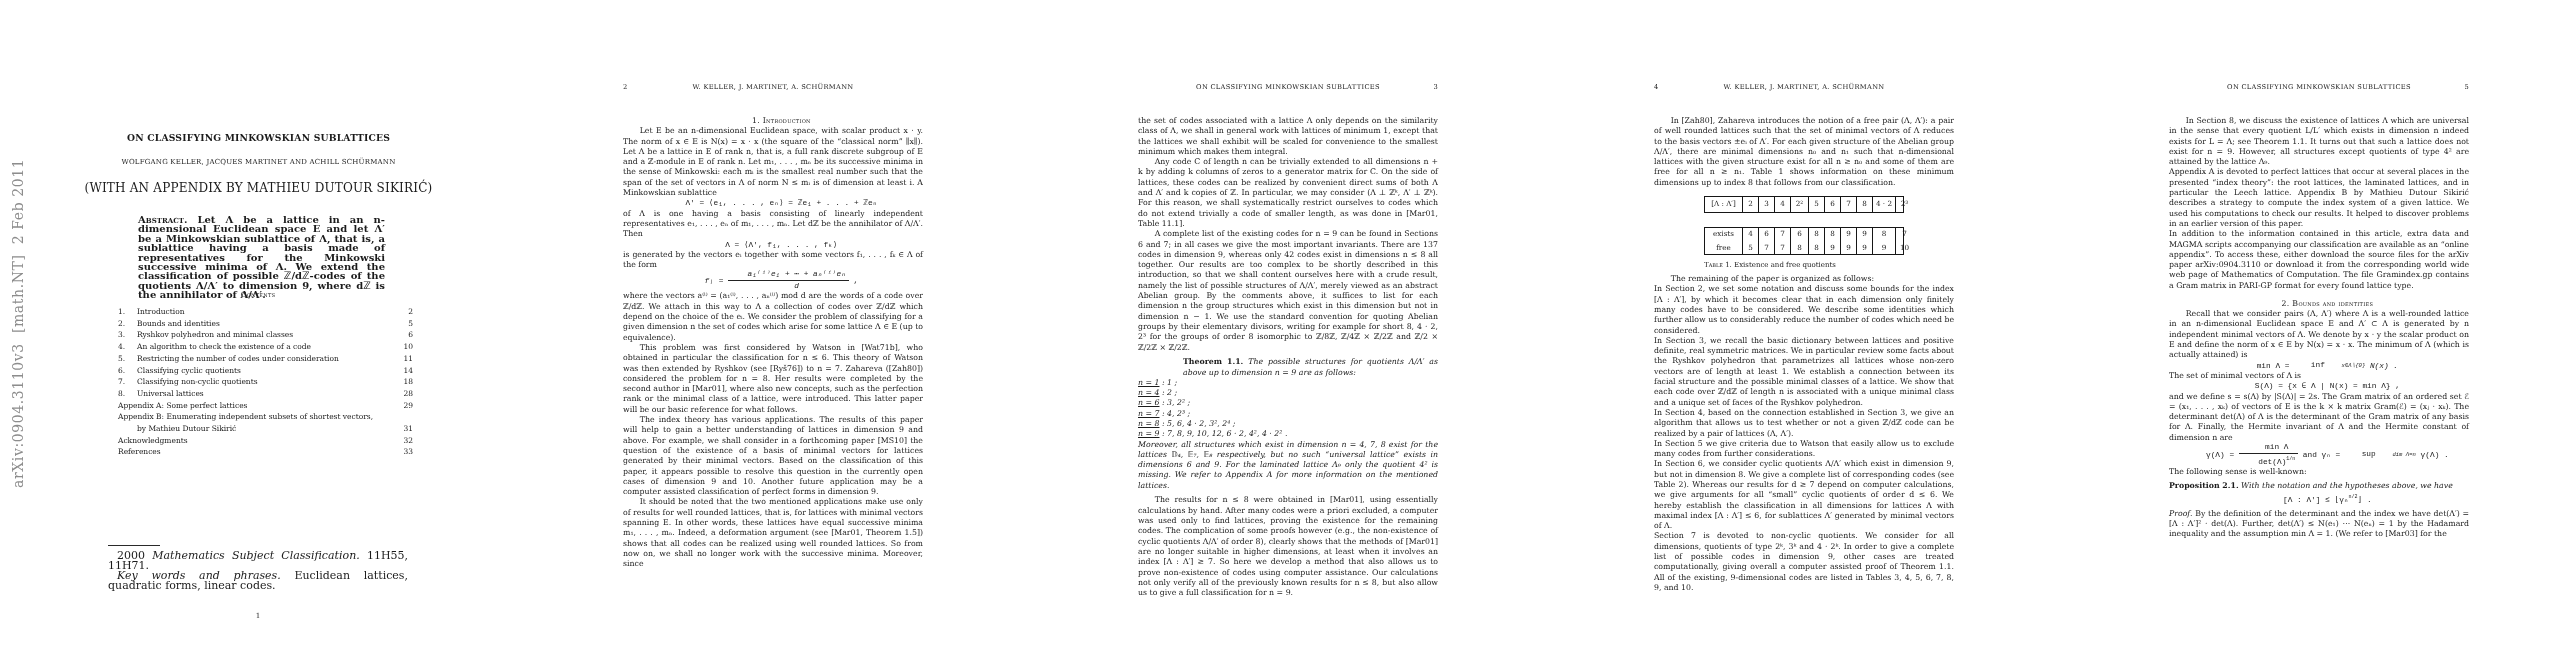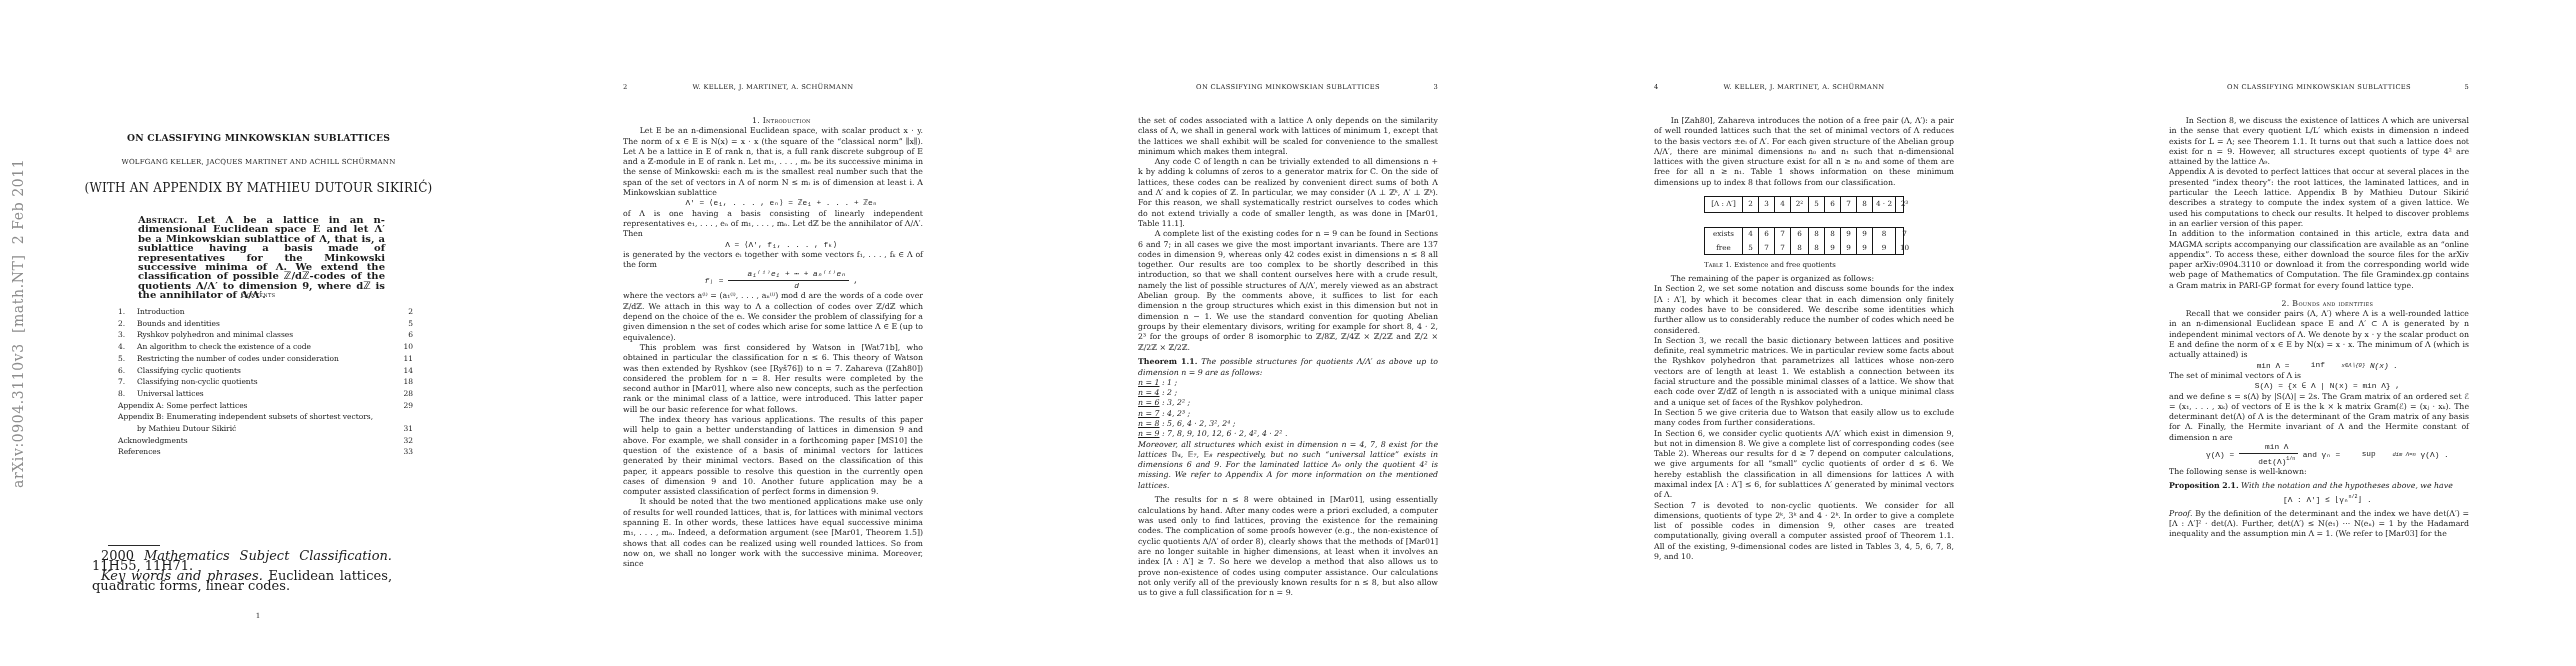--- a/index.html
+++ b/index.html
@@ -52,21 +52,21 @@
                line-height:9.4px;text-align:justify;font-weight:bold;}
   .p1-contents-head{position:absolute;top:290px;left:108px;width:300px;text-align:center;
                     font-variant:small-caps;font-size:7.5px;letter-spacing:0.3px;}
   .toc{position:absolute;top:306px;left:118px;width:295px;font-size:7.5px;line-height:11.7px;}
   .tocrow{display:flex;}
   .tocnum{width:19px;flex:none;}
   .toclabel{flex:1;}
   .tocpage{flex:none;width:20px;text-align:right;}
   .tocindent{padding-left:19px;}
   .fnrule{position:absolute;top:545px;left:108px;width:52px;border-top:0.8px solid #2a2a2a;}
-  .footnotes{position:absolute;top:551px;left:92px;width:300px;font-size:13px;
+  .footnotes{position:absolute;top:551px;left:108px;width:300px;font-size:11px;
              line-height:10px;text-align:justify;}
   .footnotes p{margin:0;text-indent:9px;}
   .p1-pagenum{position:absolute;top:611px;left:108px;width:300px;text-align:center;font-size:7.2px;}
 
   
   .t1wrap{margin:8.3px auto 2.8px;width:200px;text-indent:0;}
   .t1box{border:1.1px solid #161616;display:flex;}
   .t1box + .t1box{margin-top:14px;}
   .t1col{display:flex;flex-direction:column;border-left:0.6px solid #161616;}
   .t1col:first-child{border-left:none;}
@@ -195,21 +195,21 @@
 
   <div class="page" id="p3">
     <div class="rhead">
       <span class="rh-center">ON CLASSIFYING MINKOWSKIAN SUBLATTICES</span>
       <span class="rh-num-right">3</span>
     </div>
     <div class="body">
       <p class="noind">the set of codes associated with a lattice Λ only depends on the similarity class of Λ, we shall in general work with lattices of minimum 1, except that the lattices we shall exhibit will be scaled for convenience to the smallest minimum which makes them integral.</p>
       <p>Any code C of length n can be trivially extended to all dimensions n + k by adding k columns of zeros to a generator matrix for C. On the side of lattices, these codes can be realized by convenient direct sums of both Λ and Λ′ and k copies of ℤ. In particular, we may consider (Λ ⊥ ℤᵏ, Λ′ ⊥ ℤᵏ). For this reason, we shall systematically restrict ourselves to codes which do not extend trivially a code of smaller length, as was done in [Mar01, Table 11.1].</p>
       <p>A complete list of the existing codes for n = 9 can be found in Sections 6 and 7; in all cases we give the most important invariants. There are 137 codes in dimension 9, whereas only 42 codes exist in dimensions n ≤ 8 all together. Our results are too complex to be shortly described in this introduction, so that we shall content ourselves here with a crude result, namely the list of possible structures of Λ/Λ′, merely viewed as an abstract Abelian group. By the comments above, it suffices to list for each dimension n the group structures which exist in this dimension but not in dimension n − 1. We use the standard convention for quoting Abelian groups by their elementary divisors, writing for example for short 8, 4 · 2, 2³ for the groups of order 8 isomorphic to ℤ/8ℤ, ℤ/4ℤ × ℤ/2ℤ and ℤ/2 × ℤ/2ℤ × ℤ/2ℤ.</p>
-      <p class="noind" style="margin-top:4.4px;">
+      <p class="noind" style="margin-top:4.4px;margin-left:45px;">
         <span class="bold">Theorem 1.1.</span>
         <span class="it">The possible structures for quotients Λ/Λ′ as above up to dimension n = 9 are as follows:</span>
       </p>
       <p class="noind it"><span class="u">n = 1</span><span> : 1 ;</span></p>
       <p class="noind it"><span class="u">n = 4</span><span> : 2 ;</span></p>
       <p class="noind it"><span class="u">n = 6</span><span> : 3, 2² ;</span></p>
       <p class="noind it"><span class="u">n = 7</span><span> : 4, 2³ ;</span></p>
       <p class="noind it"><span class="u">n = 8</span><span> : 5, 6, 4 · 2, 3², 2⁴ ;</span></p>
       <p class="noind it"><span class="u">n = 9</span><span> : 7, 8, 9, 10, 12, 6 · 2, 4², 4 · 2² .</span></p>
       <p class="noind it">Moreover, all structures which exist in dimension n = 4, 7, 8 exist for the lattices 𝔻₄, 𝔼₇, 𝔼₈ respectively, but no such “universal lattice” exists in dimensions 6 and 9. For the laminated lattice Λ₉ only the quotient 4² is missing. We refer to Appendix A for more information on the mentioned lattices.</p>
@@ -308,20 +308,21 @@
           </div>
         </div>
         <div class="t1caption">
           <span class="sc">Table 1.</span><span> Existence and free quotients</span>
         </div>
       </div>
 
       <p style="margin-top:3.3px;">The remaining of the paper is organized as follows:</p>
       <p class="noind">In Section 2, we set some notation and discuss some bounds for the index [Λ : Λ′], by which it becomes clear that in each dimension only finitely many codes have to be considered. We describe some identities which further allow us to considerably reduce the number of codes which need be considered.</p>
       <p class="noind">In Section 3, we recall the basic dictionary between lattices and positive definite, real symmetric matrices. We in particular review some facts about the Ryshkov polyhedron that parametrizes all lattices whose non-zero vectors are of length at least 1. We establish a connection between its facial structure and the possible minimal classes of a lattice. We show that each code over ℤ/dℤ of length n is associated with a unique minimal class and a unique set of faces of the Ryshkov polyhedron.</p>
+      <p class="noind">In Section 4, based on the connection established in Section 3, we give an algorithm that allows us to test whether or not a given ℤ/dℤ code can be realized by a pair of lattices (Λ, Λ′).</p>
       <p class="noind">In Section 5 we give criteria due to Watson that easily allow us to exclude many codes from further considerations.</p>
       <p class="noind">In Section 6, we consider cyclic quotients Λ/Λ′ which exist in dimension 9, but not in dimension 8. We give a complete list of corresponding codes (see Table 2). Whereas our results for d ≥ 7 depend on computer calculations, we give arguments for all “small” cyclic quotients of order d ≤ 6. We hereby establish the classification in all dimensions for lattices Λ with maximal index [Λ : Λ′] ≤ 6, for sublattices Λ′ generated by minimal vectors of Λ.</p>
       <p class="noind">Section 7 is devoted to non-cyclic quotients. We consider for all dimensions, quotients of type 2ᵏ, 3ᵏ and 4 · 2ᵏ. In order to give a complete list of possible codes in dimension 9, other cases are treated computationally, giving overall a computer assisted proof of Theorem 1.1. All of the existing, 9-dimensional codes are listed in Tables 3, 4, 5, 6, 7, 8, 9, and 10.</p>
     </div>
   </div>
 
   <div class="page" id="p5">
     <div class="rhead">
       <span class="rh-center">ON CLASSIFYING MINKOWSKIAN SUBLATTICES</span>
       <span class="rh-num-right">5</span>

